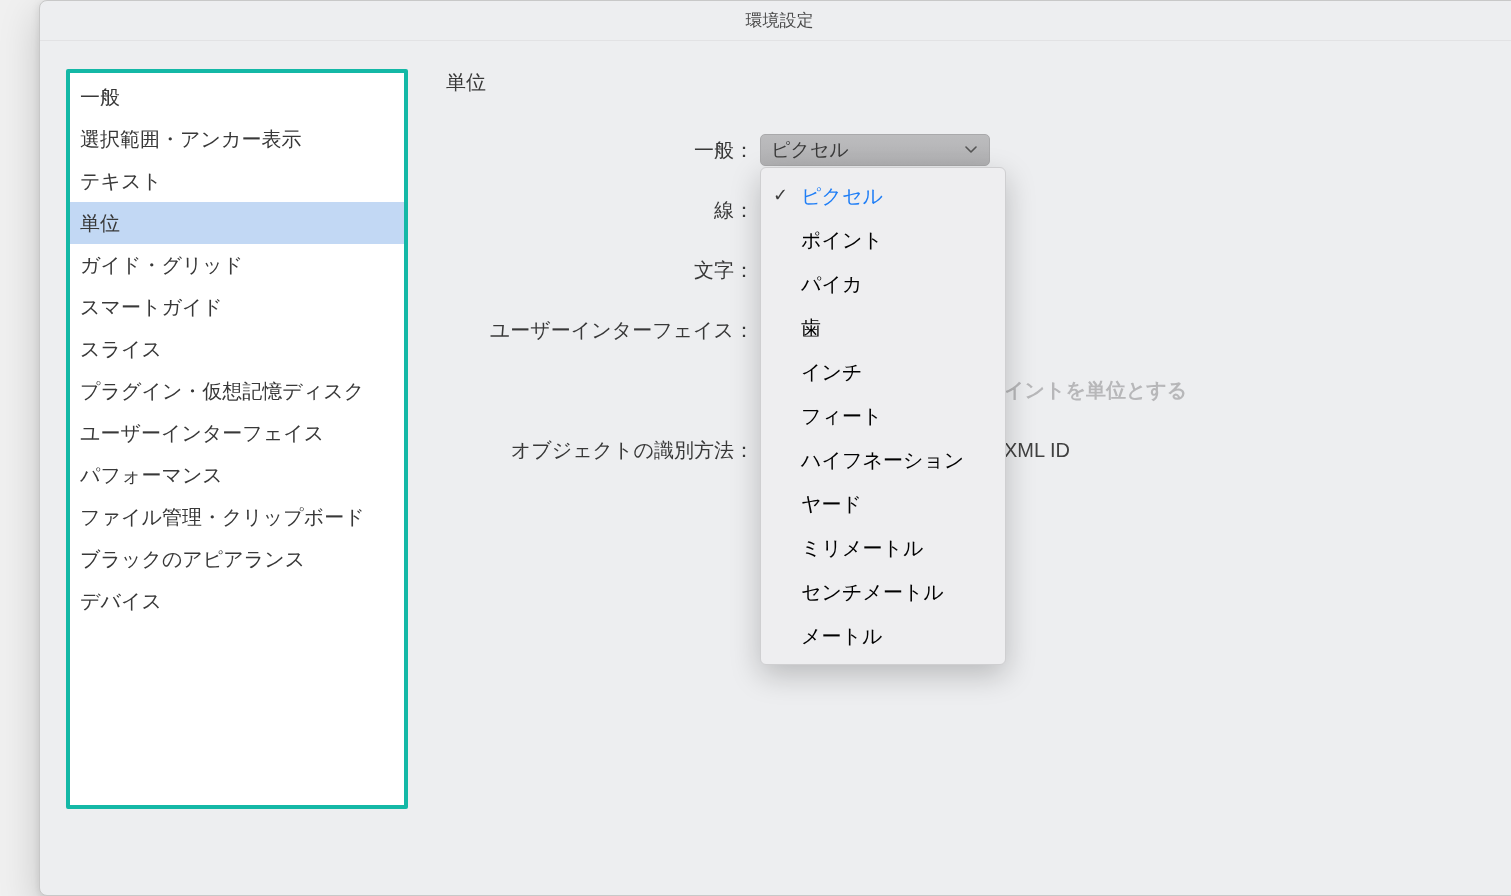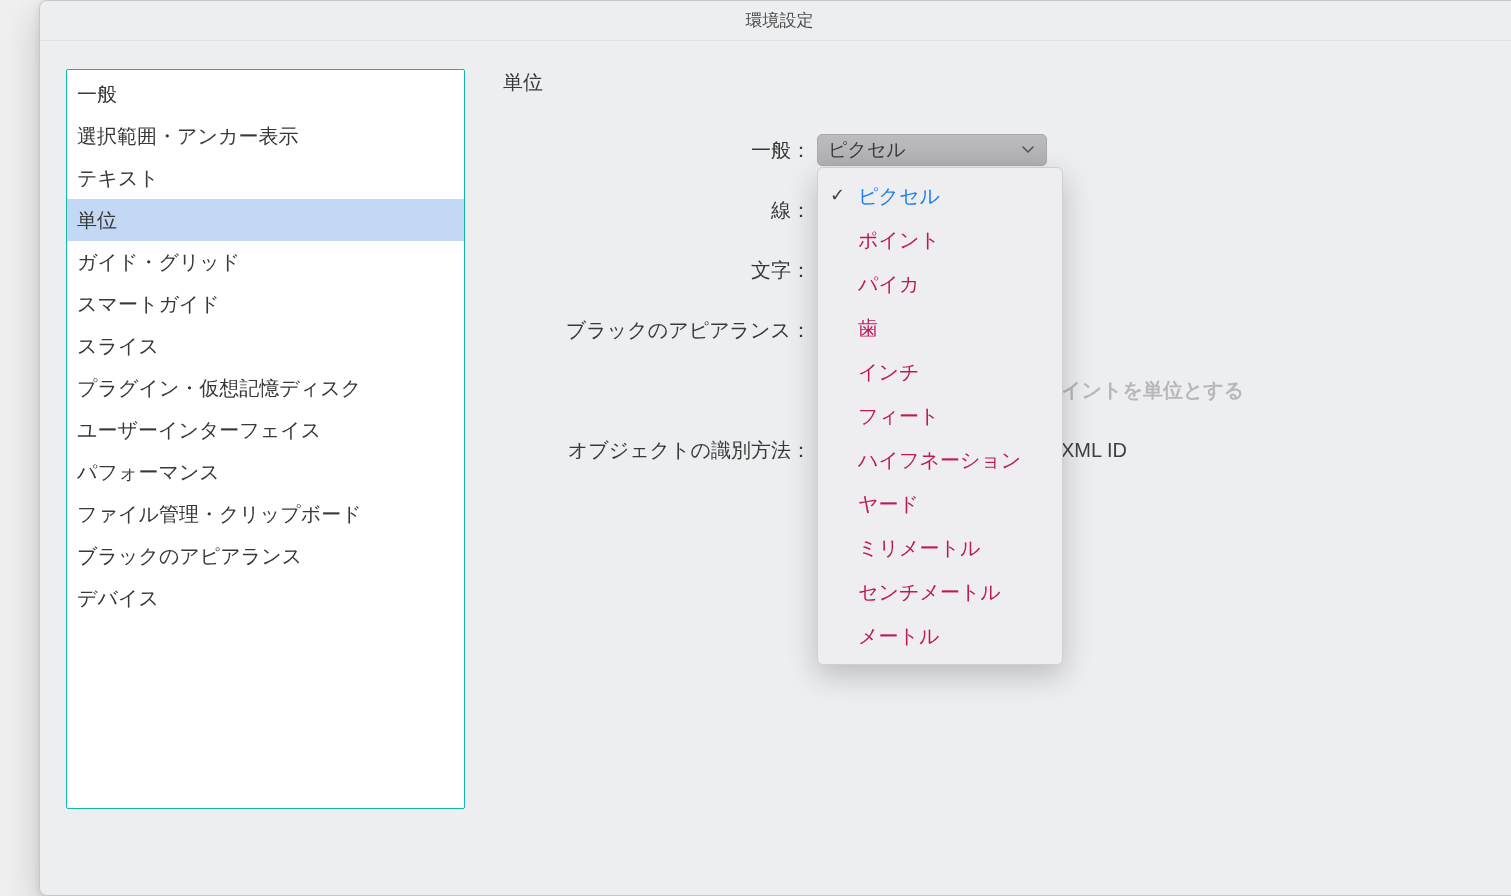--- a/index.html
+++ b/index.html
@@ -31,24 +31,24 @@
   line-height: 40px;
   font-size: 17px;
   color: #4a4a4a;
   border-bottom: 1px solid #e2e2e4;
 }
 .body {
   display: flex;
   padding: 28px 0 0 0;
 }
 .sidebar {
-  width: 399px;
+  width: 342px;
   margin-left: 26px;
   background: #ffffff;
-  border: 1px solid #14b8a6;
+  border: 4px solid #14b8a6;
   border-radius: 2px;
   padding: 3px 0;
   height: 740px;
 }
 .sidebar-item {
   font-size: 20px;
   color: #383838;
   padding: 6px 10px 6px 10px;
   cursor: default;
   white-space: nowrap;
@@ -119,21 +119,21 @@
   background: #eeeef0;
   border: 1px solid #cfcfd1;
   border-radius: 6px;
   box-shadow: 0 10px 30px rgba(0,0,0,0.22);
   padding: 6px 0;
   z-index: 50;
 }
 .menu-item {
   position: relative;
   font-size: 20px;
-  color: #be185d;
+  color: #000000;
   padding: 8px 12px 8px 40px;
   cursor: default;
   line-height: 1.4;
 }
 .menu-item.selected {
   color: #1f7ef6;
 }
 .menu-check {
   position: absolute;
   left: 12px;
@@ -204,21 +204,21 @@
         <div class="row-label">線：</div>
         <div class="row-value"></div>
       </div>
 
       <div class="row">
         <div class="row-label">文字：</div>
         <div class="row-value"></div>
       </div>
 
       <div class="row">
-        <div class="row-label">ブラックのアピアランス：</div>
+        <div class="row-label">ユーザーインターフェイス：</div>
         <div class="row-value"></div>
       </div>
 
       <div class="row">
         <div class="row-label"></div>
         <div class="text-trail disabled">イントを単位とする</div>
       </div>
 
       <div class="row">
         <div class="row-label">オブジェクトの識別方法：</div>

